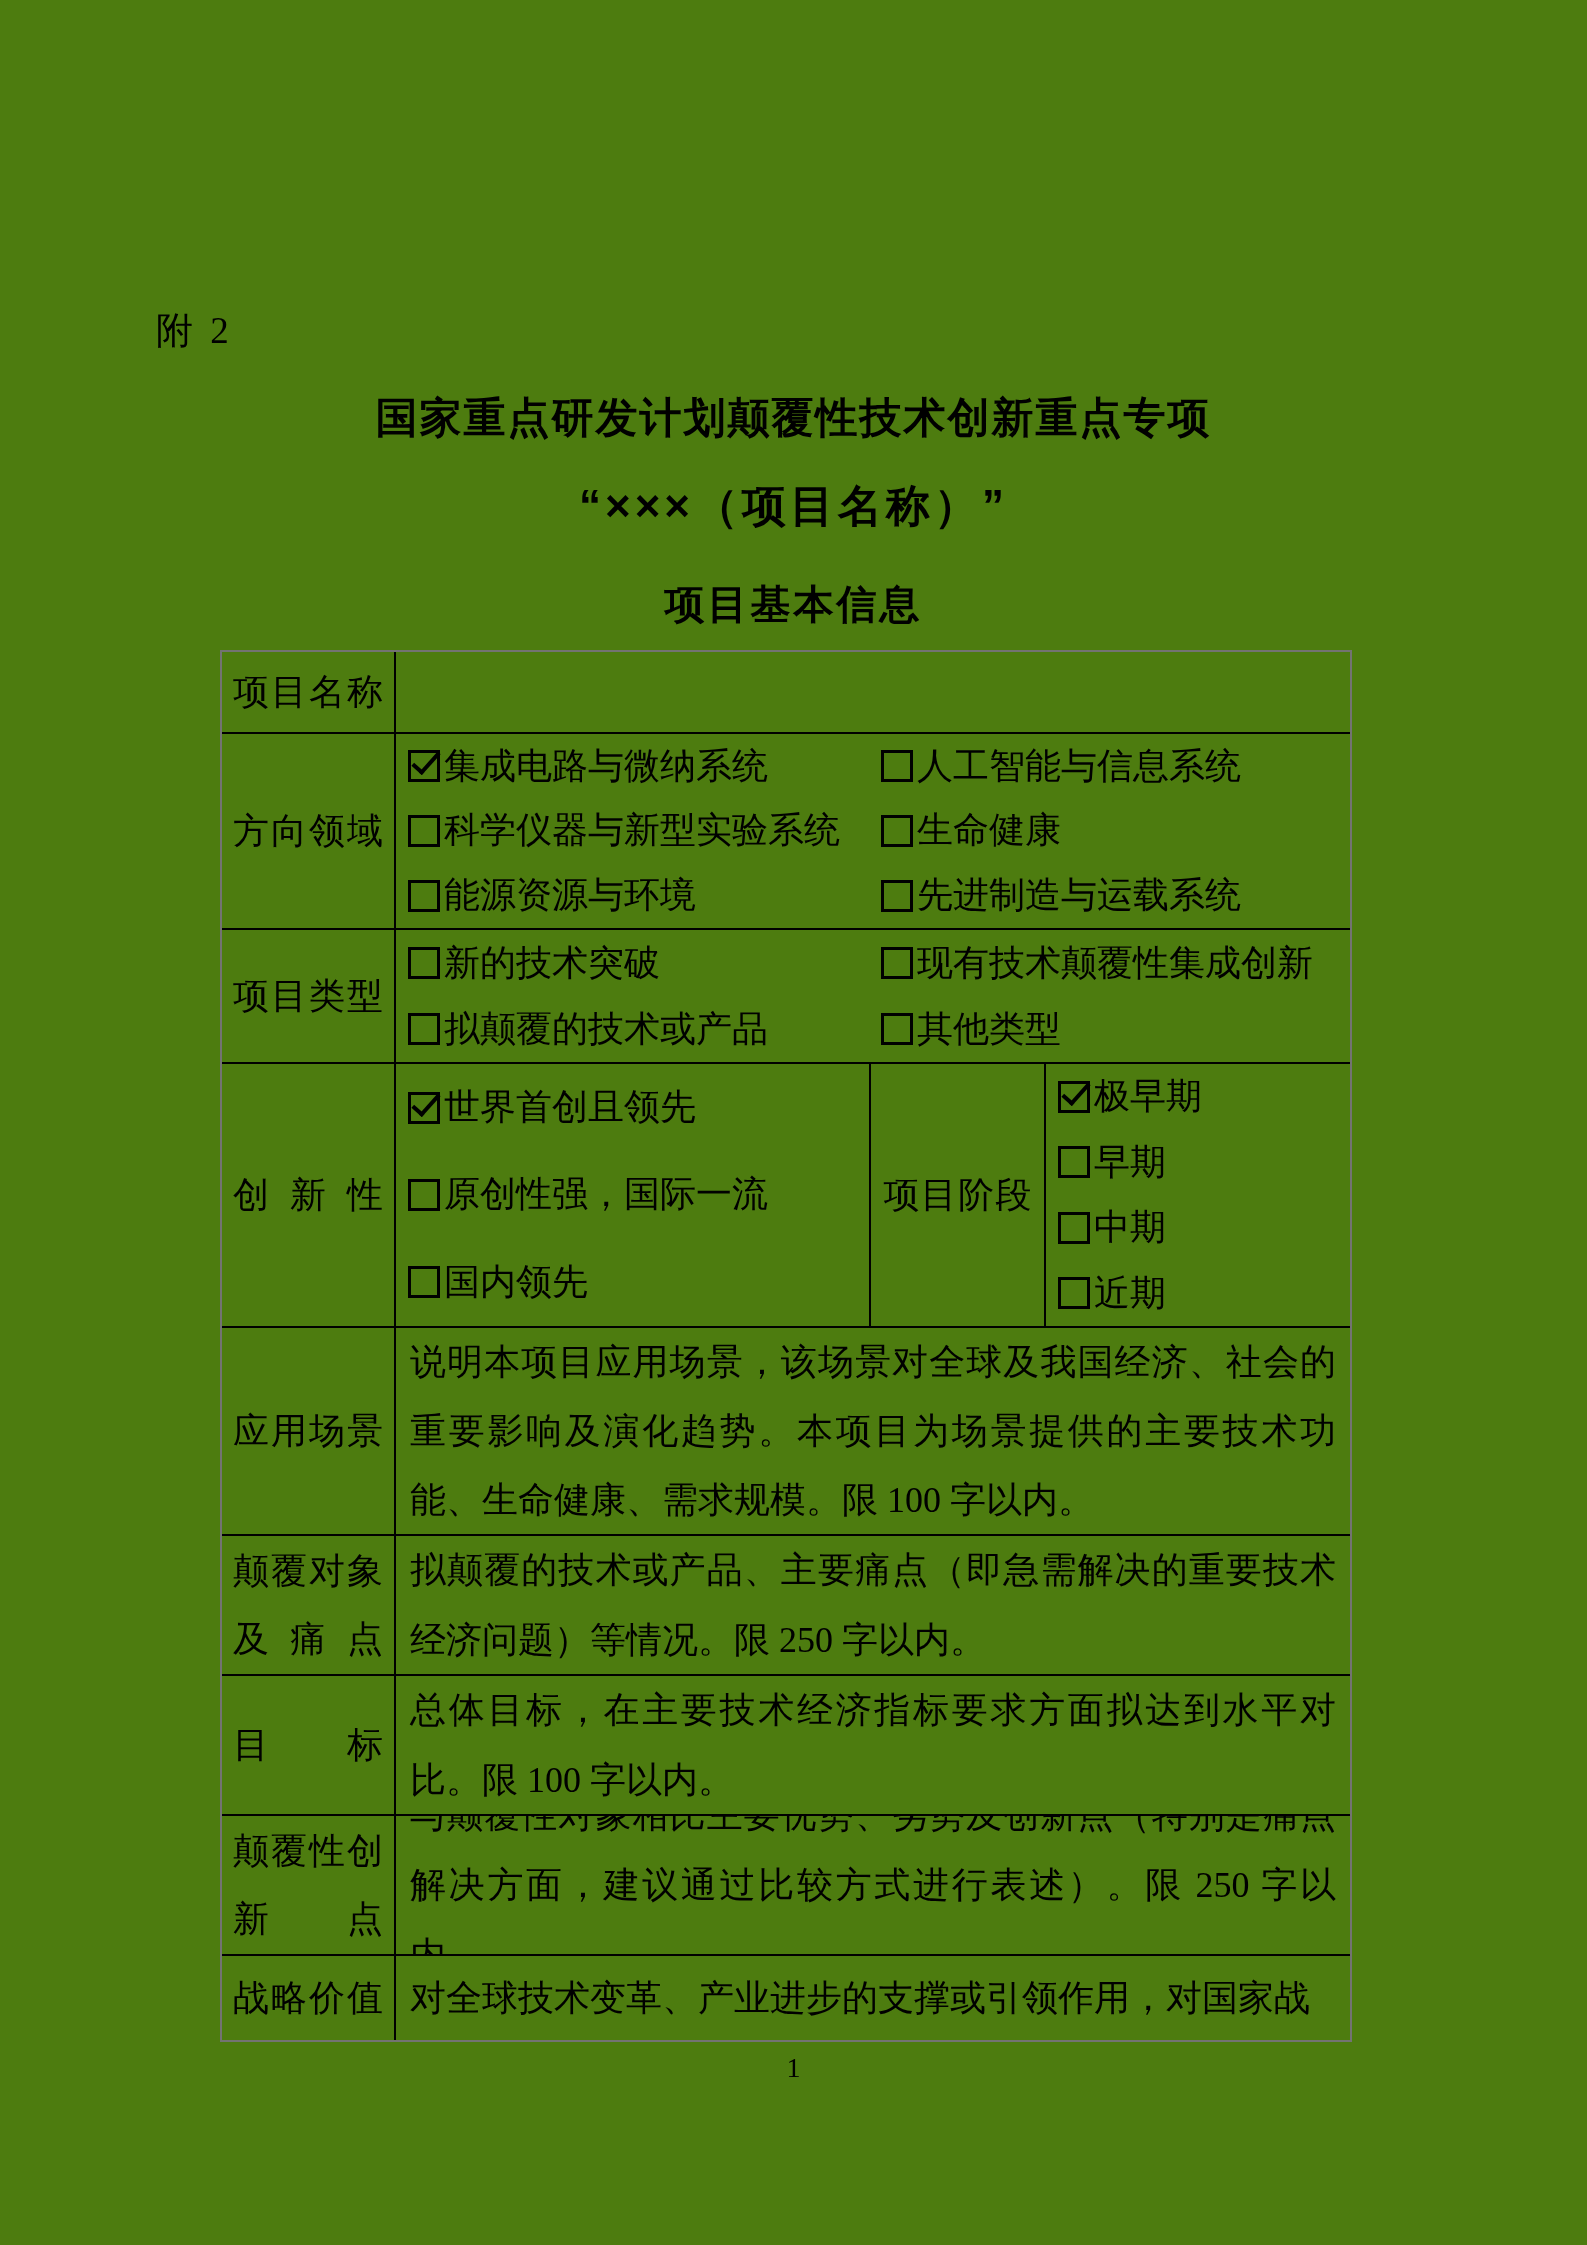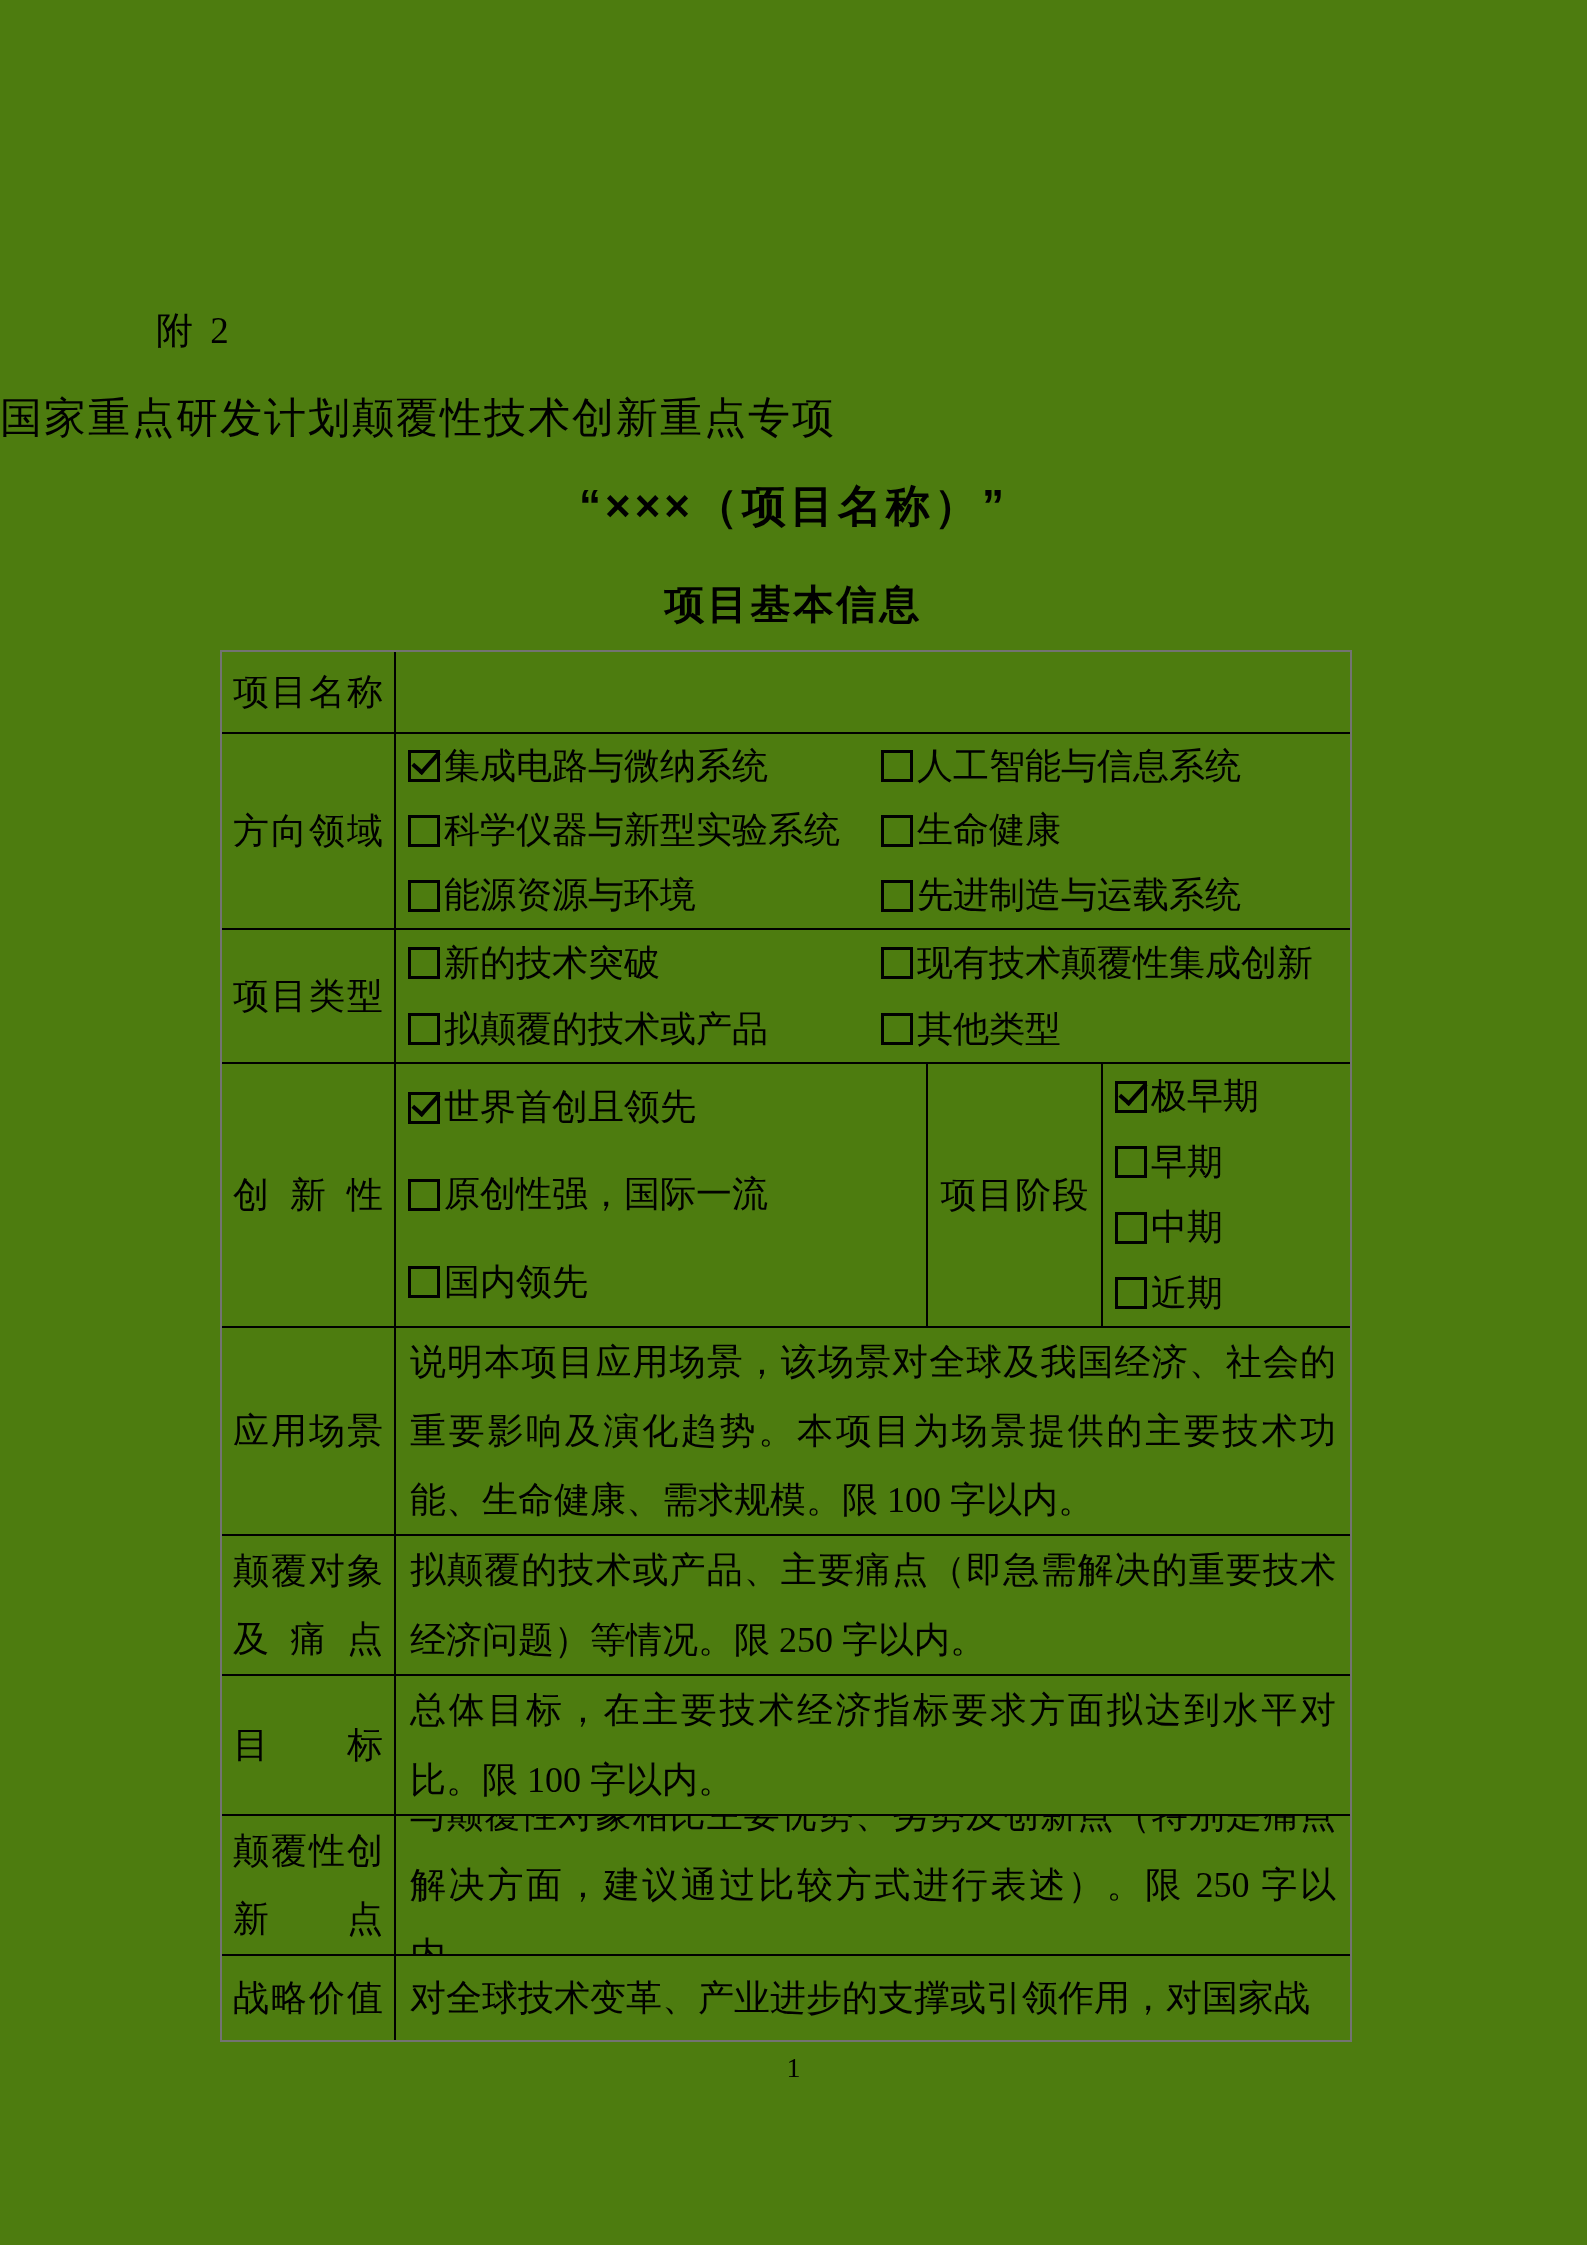--- a/index.html
+++ b/index.html
@@ -16,23 +16,23 @@
     left: 156px;
     top: 306px;
     font-size: 37px;
     letter-spacing: 4px;
   }
   .doc-title {
     position: absolute;
     top: 390px;
     left: 0;
     width: 100%;
-    text-align: left;
+    text-align: center;
     font-family: "Liberation Sans", "DejaVu Sans", sans-serif;
-    font-weight: 400;
+    font-weight: 700;
     font-size: 42px;
     letter-spacing: 2px;
   }
   .doc-subtitle {
     position: absolute;
     top: 477px;
     left: 0;
     width: 100%;
     text-align: center;
     font-family: "Liberation Sans", "DejaVu Sans", sans-serif;
@@ -95,21 +95,21 @@
     grid-template-columns: 473px 1fr;
     align-content: space-around;
     padding-left: 12px;
   }
   .opts-col {
     display: flex;
     flex-direction: column;
     justify-content: space-around;
     padding-left: 12px;
   }
-  .innov-opts { width: 532px; flex: none; }
+  .innov-opts { width: 475px; flex: none; }
   .stage-label-cell {
     width: 175px;
     flex: none;
     display: flex;
     align-items: center;
     justify-content: center;
   }
   .stage-opts { flex: 1; }
   .opt { display: flex; align-items: center; height: 46px; white-space: nowrap; }
   .cbx {

